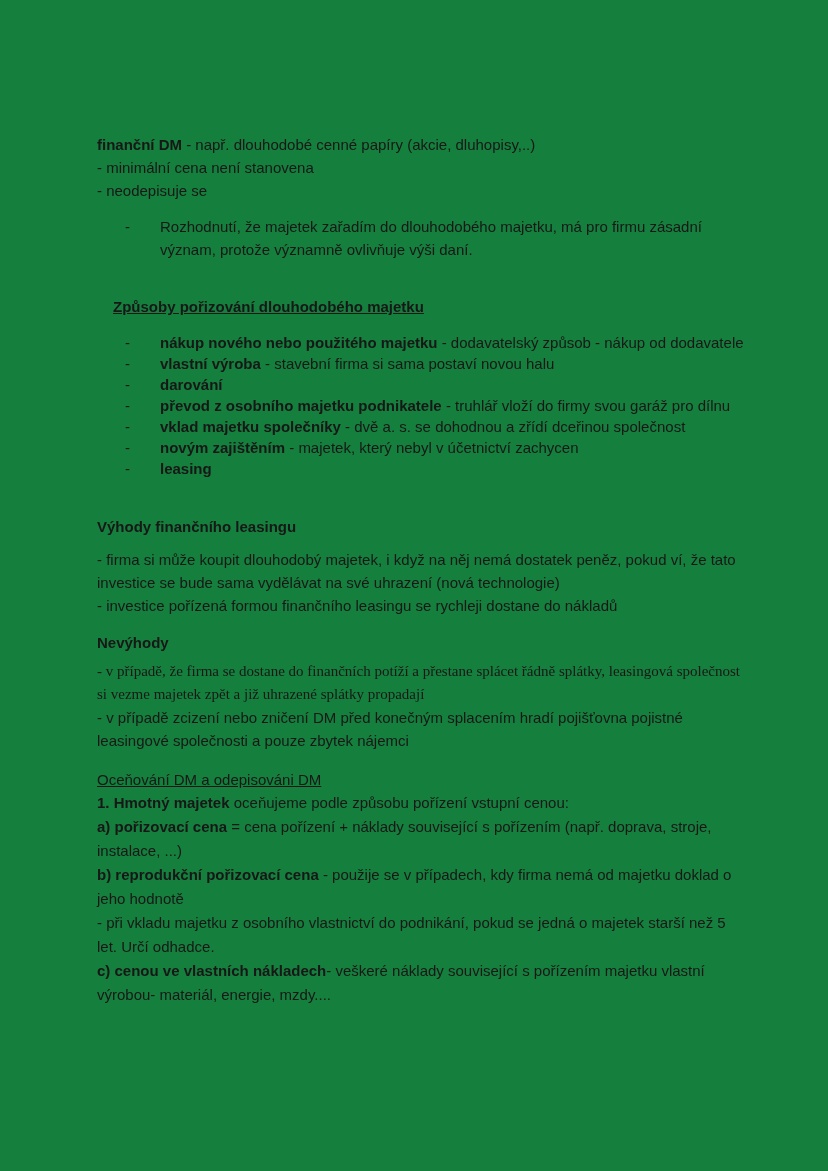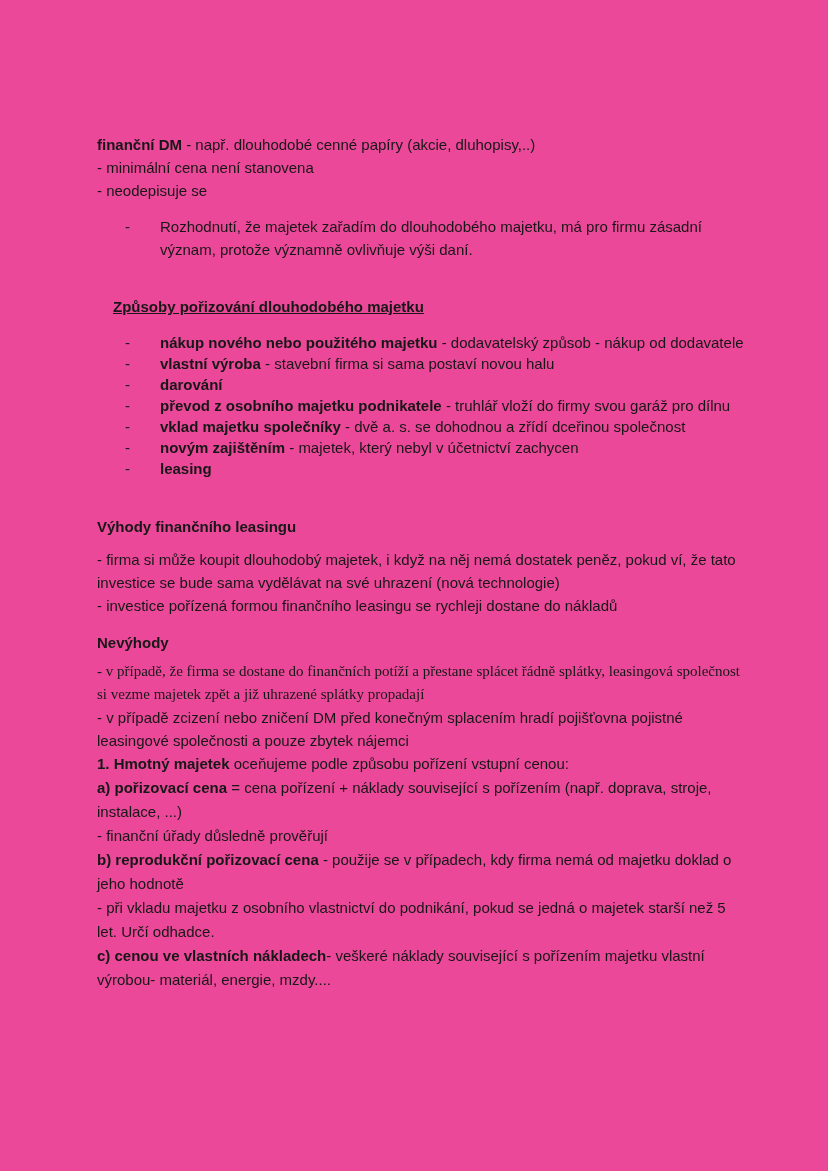--- a/index.html
+++ b/index.html
@@ -8,21 +8,21 @@
     width: 828px;
     min-height: 1171px;
     font-family: "Liberation Sans", sans-serif;
     color: #171717;
     position: relative;
   }
   .page {
     width: 828px;
     min-height: 1171px;
     padding: 133px 80px 80px 97px;
-    background: #ec4899;
+    background: #15803d;
   }
   .content { width: 650px; }
 
   .para {
     font-size: 15px;
     line-height: 23px;
     font-weight: normal;
   }
   .b { font-weight: bold; }
   .heading {
@@ -104,24 +104,24 @@
     </div>
 
     <h2 class="heading mt-adv-h">Výhody finančního leasingu</h2>
     <p class="para mt-adv-p">- firma si může koupit dlouhodobý majetek, i když na něj nemá dostatek peněz, pokud ví, že tato investice se bude sama vydělávat na své uhrazení (nová technologie)</p>
     <p class="para">- investice pořízená formou finančního leasingu se rychleji dostane do nákladů</p>
 
     <h2 class="heading mt-nev-h">Nevýhody</h2>
     <p class="para mt-nev-p">- v případě, že firma se dostane do finančních potíží a přestane splácet řádně splátky, leasingová společnost si vezme majetek zpět a již uhrazené splátky propadají</p>
     <p class="para">- v případě zcizení nebo zničení DM před konečným splacením hradí pojišťovna pojistné leasingové společnosti a pouze zbytek nájemci</p>
 
+    <h2 class="para underline mt-val-h">Oceňování DM a odepisováni DM</h2>
 
     <div class="val-block mt-val-b">
       <p class="para"><span class="b">1. Hmotný majetek</span><span> oceňujeme podle způsobu pořízení vstupní cenou:</span></p>
       <p class="para"><span class="b">a) pořizovací cena</span><span> = cena pořízení + náklady související s pořízením (např. doprava, stroje, instalace, ...)</span></p>
-      <p class="para">- finanční úřady důsledně prověřují</p>
       <p class="para"><span class="b">b) reprodukční pořizovací cena</span><span> - použije se v případech, kdy firma nemá od majetku doklad o jeho hodnotě</span></p>
       <p class="para">- při vkladu majetku z osobního vlastnictví do podnikání, pokud se jedná o majetek starší než 5 let. Určí odhadce.</p>
       <p class="para"><span class="b">c) cenou ve vlastních nákladech</span><span>- veškeré náklady související s pořízením majetku vlastní výrobou- materiál, energie, mzdy....</span></p>
     </div>
 
   </div>
 </div>
 
 </body></html>

